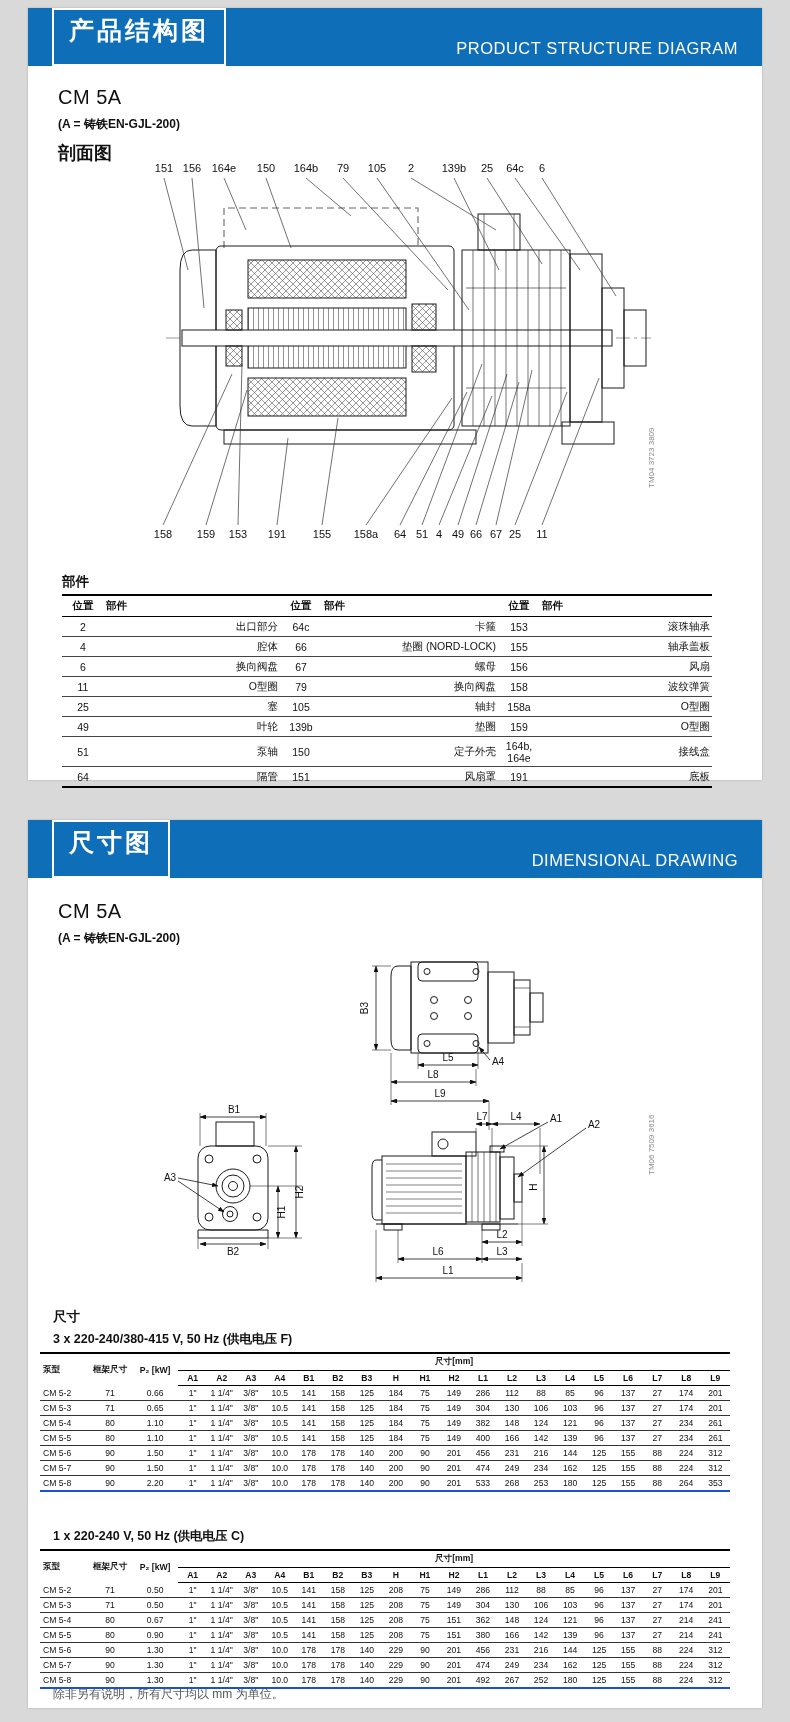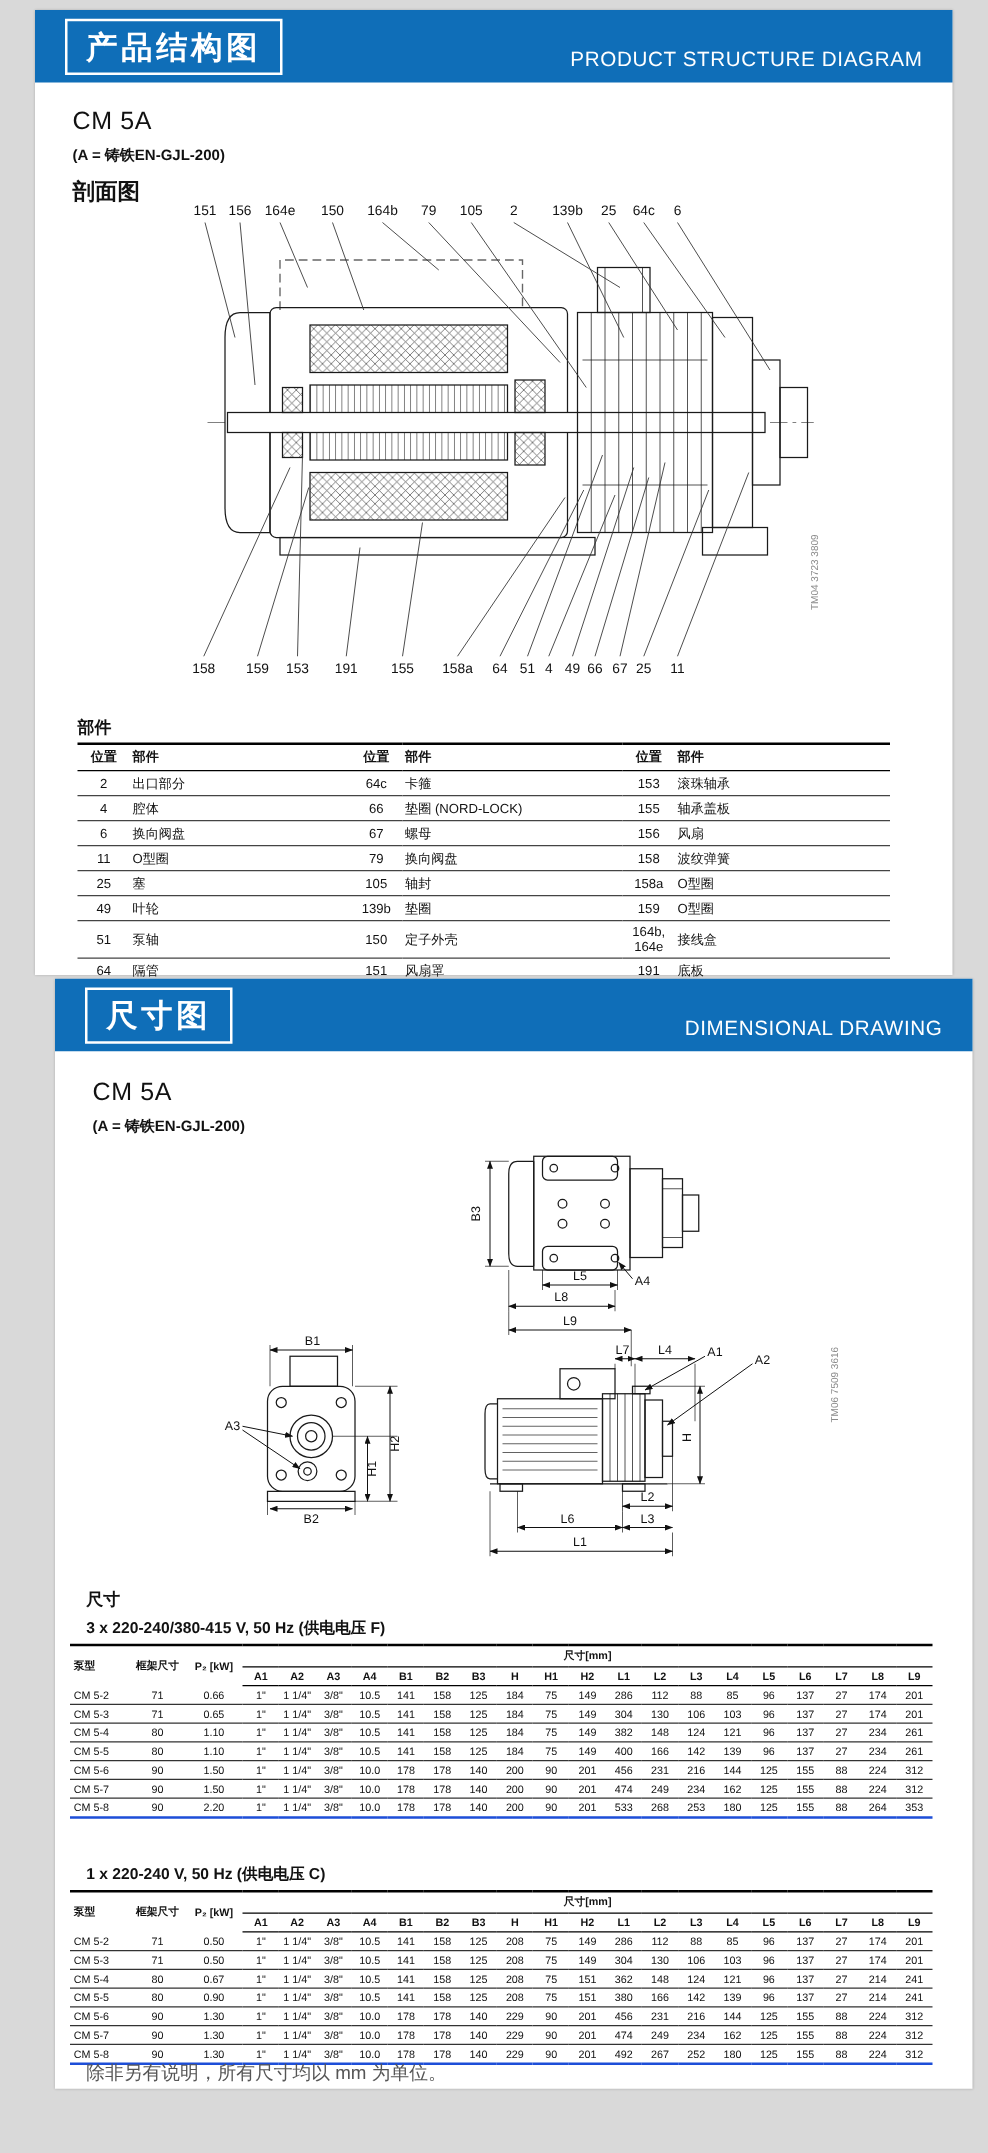--- a/index.html
+++ b/index.html
@@ -1,37 +1,37 @@
 <!DOCTYPE html>
 <html><head>
 <meta charset="utf-8">
 <style>
   html,body{margin:0;padding:0;}
   body{width:790px;height:1722px;position:relative;background:#d9d9d9;
        font-family:"Liberation Sans","DejaVu Sans",sans-serif;color:#111;}
   .panel{position:absolute;left:28px;width:734px;background:#fff;box-shadow:0 0 2px rgba(0,0,0,.2);}
   #panel1{top:8px;height:772px;}
-  #panel2{top:783px;height:888px;margin-left:16px;}
+  #panel2{top:820px;height:888px;}
   .band{position:absolute;top:0;left:0;right:0;height:58px;background:#0f6eb8;
-        display:flex;align-items:center;justify-content:space-between;padding:0 24px;box-sizing:border-box;}
+        display:flex;justify-content:space-between;padding:0 24px;box-sizing:border-box;}
   .band-zh{color:#fff;font-size:25px;font-weight:bold;border:2px solid #fff;padding:4px 15px;letter-spacing:3px;white-space:nowrap;}
   .band-en{color:#fff;font-size:16.5px;letter-spacing:.5px;align-self:flex-end;margin-bottom:8px;white-space:nowrap;}
   .model{position:absolute;left:30px;font-size:20px;letter-spacing:.5px;text-align:center;}
   .note{position:absolute;left:30px;font-size:12px;font-weight:bold;}
   .caption{position:absolute;left:30px;font-size:18px;font-weight:bold;}
   .svgwrap{position:absolute;}
   .heading{position:absolute;left:25px;font-size:13.5px;font-weight:bold;}
   .voltline{position:absolute;left:25px;font-size:12.5px;font-weight:bold;}
-  .footnote{position:absolute;left:25px;font-size:15px;color:#555;}
+  .footnote{position:absolute;left:25px;font-size:12px;color:#555;}
 
   
   .parts-table{border-collapse:collapse;width:650px;font-size:10.5px;table-layout:fixed;}
   .parts-table th{font-weight:bold;text-align:left;border-top:2px solid #000;border-bottom:1px solid #000;padding:3px 2px;}
   .parts-table th.pos{text-align:center;}
-  .parts-table td{border-bottom:1px solid #444;padding:2.5px 2px;}
+  .parts-table td{border-bottom:1px solid #444;padding:2.5px 2px;text-align:right;}
   .parts-table td.pos{text-align:center;}
   .parts-table tbody tr:last-child td{border-bottom:2px solid #000;}
 
   
   .dim-table{border-collapse:collapse;width:690px;table-layout:fixed;
              border-top:2px solid #000;border-bottom:2px solid #1d4ed8;font-size:8.6px;}
   .dim-table th,.dim-table td{padding:2px 0;text-align:center;overflow:hidden;white-space:nowrap;}
   .dim-table thead th{font-weight:bold;}
   .dim-table th.dimspan{border-bottom:1px solid #000;}
   .dim-table thead tr:last-child th{border-bottom:1.5px solid #000;}

